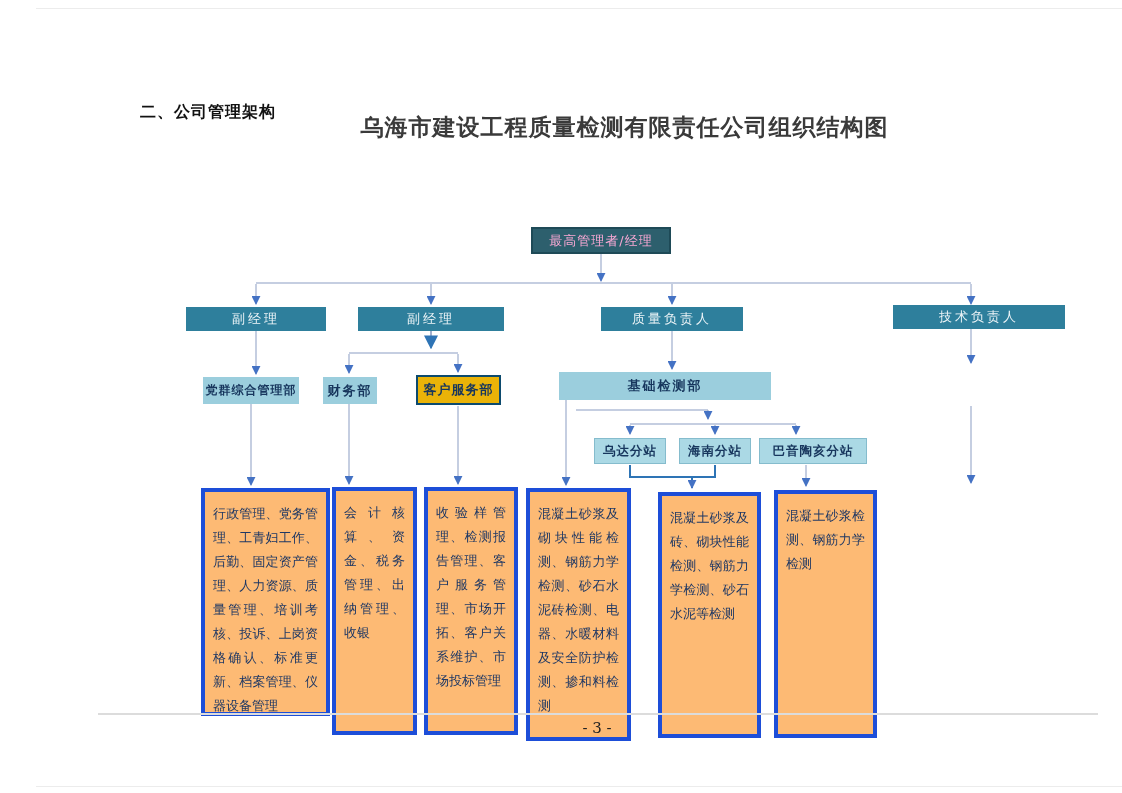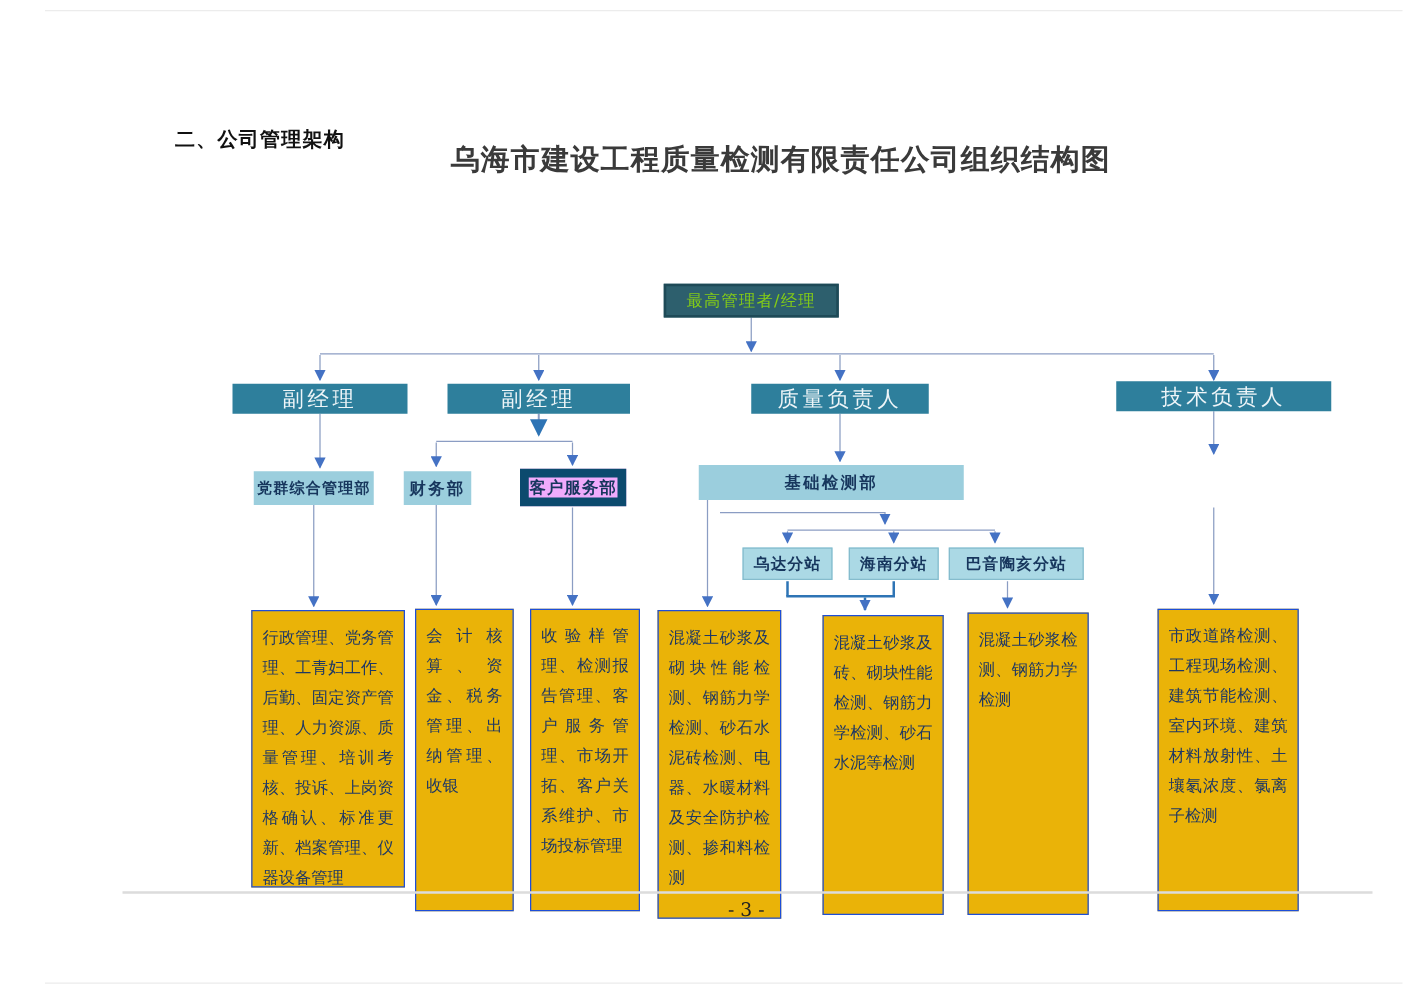--- a/index.html
+++ b/index.html
@@ -14,30 +14,30 @@
   }
   .chart-title{
     position:absolute;left:296px;top:112px;width:585px;text-align:center;
     font-size:23px;font-weight:600;color:#3a3a3a;letter-spacing:1px;
     font-family:Liberation Mono, monospace;
   }
   .box{
     position:absolute;box-sizing:border-box;display:flex;flex-direction:column;
     align-items:center;justify-content:center;text-align:center;
   }
-  .lvl1{background:#2d5f6d;border:2px solid #1e4a57;color:#84cc16;font-size:13px;letter-spacing:1px;text-align:center;}
-  .lvl2{background:#2e7f9c;color:#eef5f8;font-size:17px;letter-spacing:3px;}
+  .lvl1{background:#2d5f6d;border:2px solid #1e4a57;color:#f9a8d4;font-size:13px;letter-spacing:1px;text-align:center;}
+  .lvl2{background:#2e7f9c;color:#eef5f8;font-size:13px;letter-spacing:3px;}
   .lvl3{background:#9bcedd;color:#17365d;font-weight:bold;font-size:13px;letter-spacing:2px;}
   .lvl3 .sub{font-size:12px;letter-spacing:1px;margin-top:2px;}
   .station{background:#abd9e5;border:1px solid #85bccd;color:#17365d;font-weight:bold;font-size:12.5px;letter-spacing:1px;}
-  .csb{border:7px solid #0c4a6e;background:#f0abfc;}
+  .csb{border:2px solid #0c4a6e;background:#eab308;}
   .csb::before{content:"";position:absolute;left:-7px;top:3px;width:100%;height:100%;
     background:#fdfdfd;border:1px solid #cfcfcf;z-index:-1;}
   .duty{
-    background:#eab308;border:1px solid #1d4ed8;color:#1f3864;
+    background:#fdba74;border:4px solid #1d4ed8;color:#1f3864;
     font-size:13px;line-height:1.85;text-align:justify;text-align-last:left;
     text-justify:inter-ideograph;display:block;padding:10px 8px;
     font-family:"DejaVu Serif","Liberation Serif",serif;
   }
   .connectors{position:absolute;left:0;top:0;pointer-events:none;}
   .footer-rule{position:absolute;left:62px;top:713px;width:1000px;height:2px;background:#dcdcdc;}
   .page-number{position:absolute;left:0;top:719px;width:1122px;text-align:center;
     font-size:15px;color:#222;font-family:"DejaVu Serif","Liberation Serif",serif;}
 </style>
 </head>
@@ -137,18 +137,17 @@
   <div class="box station" style="left:723px;top:438px;width:108px;height:26px">
     <span>巴音陶亥分站</span>
   </div>
 
   <div class="duty" style="left:165px;top:488px;width:105px;height:200px;position:absolute">行政管理、党务管理、工青妇工作、后勤、固定资产管理、人力资源、质量管理、培训考核、投诉、上岗资格确认、标准更新、档案管理、仪器设备管理</div>
   <div class="duty" style="left:296px;top:487px;width:61px;height:220px;position:absolute">会计核算、资金、税务管理、出纳管理、收银</div>
   <div class="duty" style="left:388px;top:487px;width:70px;height:220px;position:absolute">收验样管理、检测报告管理、客户服务管理、市场开拓、客户关系维护、市场投标管理</div>
   <div class="duty" style="left:490px;top:488px;width:81px;height:225px;position:absolute">混凝土砂浆及砌块性能检测、钢筋力学检测、砂石水泥砖检测、电器、水暖材料及安全防护检测、掺和料检测</div>
   <div class="duty" style="left:622px;top:492px;width:79px;height:218px;position:absolute">混凝土砂浆及砖、砌块性能检测、钢筋力学检测、砂石水泥等检测</div>
   <div class="duty" style="left:738px;top:490px;width:79px;height:220px;position:absolute">混凝土砂浆检测、钢筋力学检测</div>
-  <div class="duty" style="left:890px;top:487px;width:95px;height:220px;position:absolute">市政道路检测、工程现场检测、建筑节能检测、室内环境、建筑材料放射性、土壤氡浓度、氯离子检测</div>
 
   <div class="footer-rule"></div>
   <div class="page-number">- 3 -</div>
 
 </div>
 
 </body></html>

